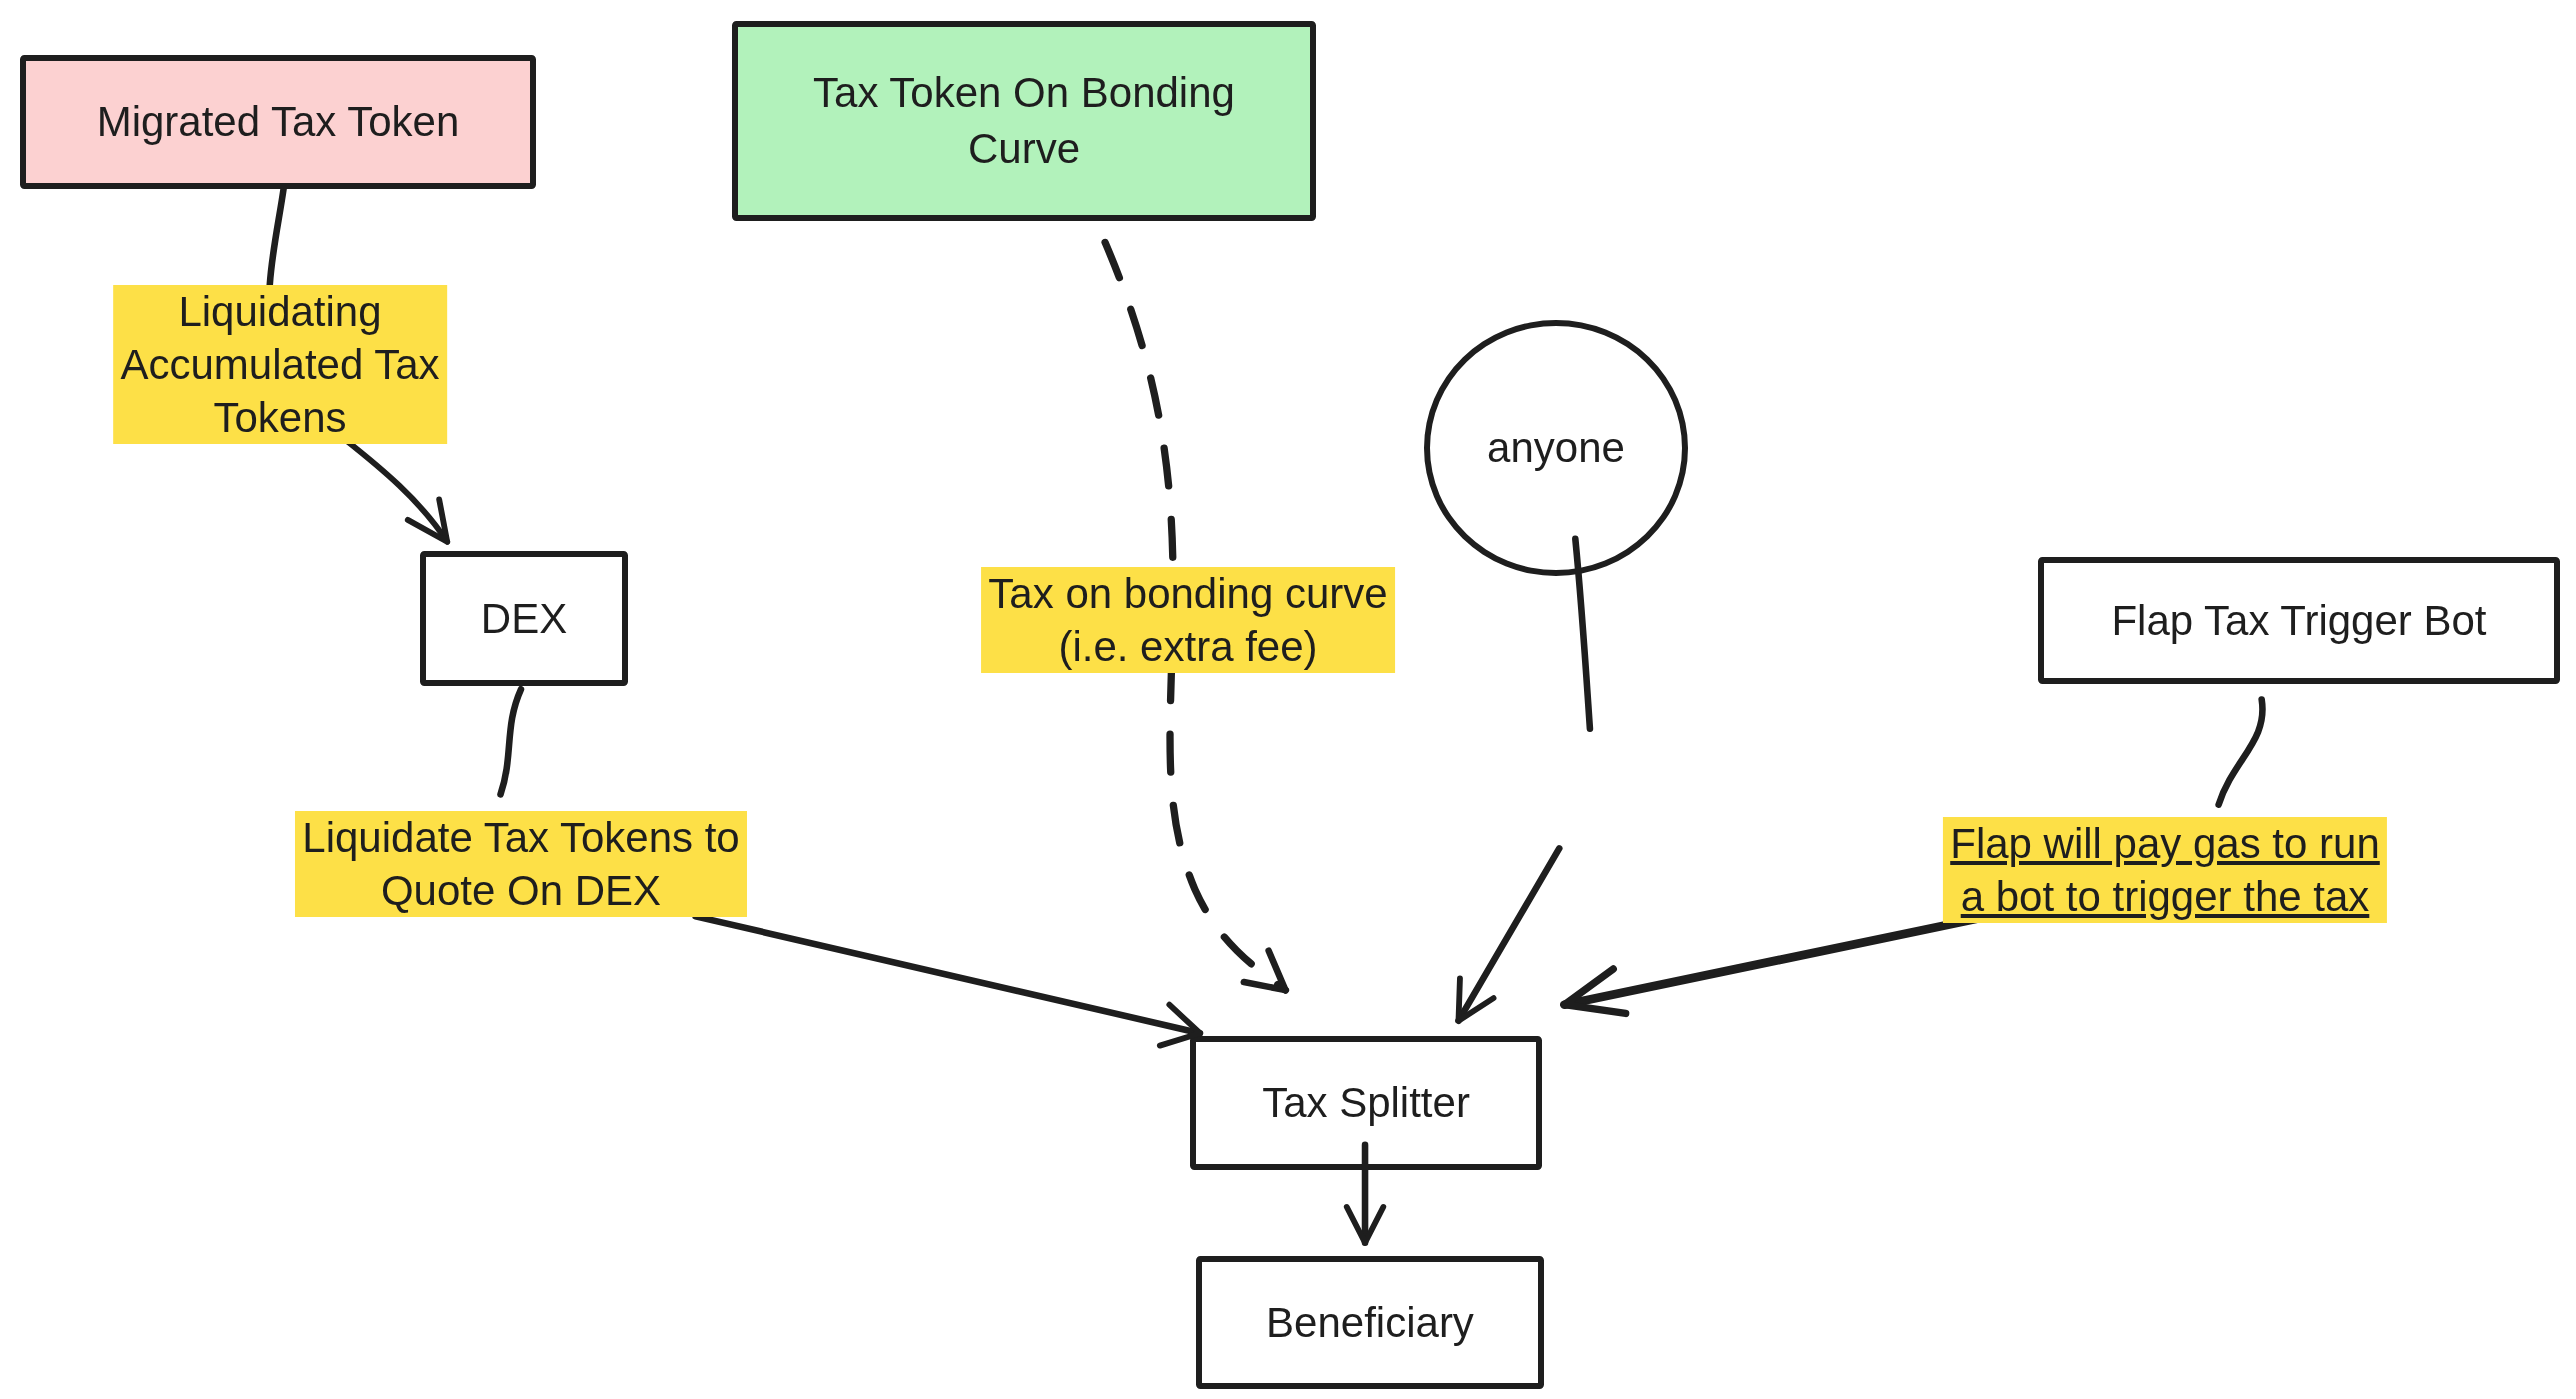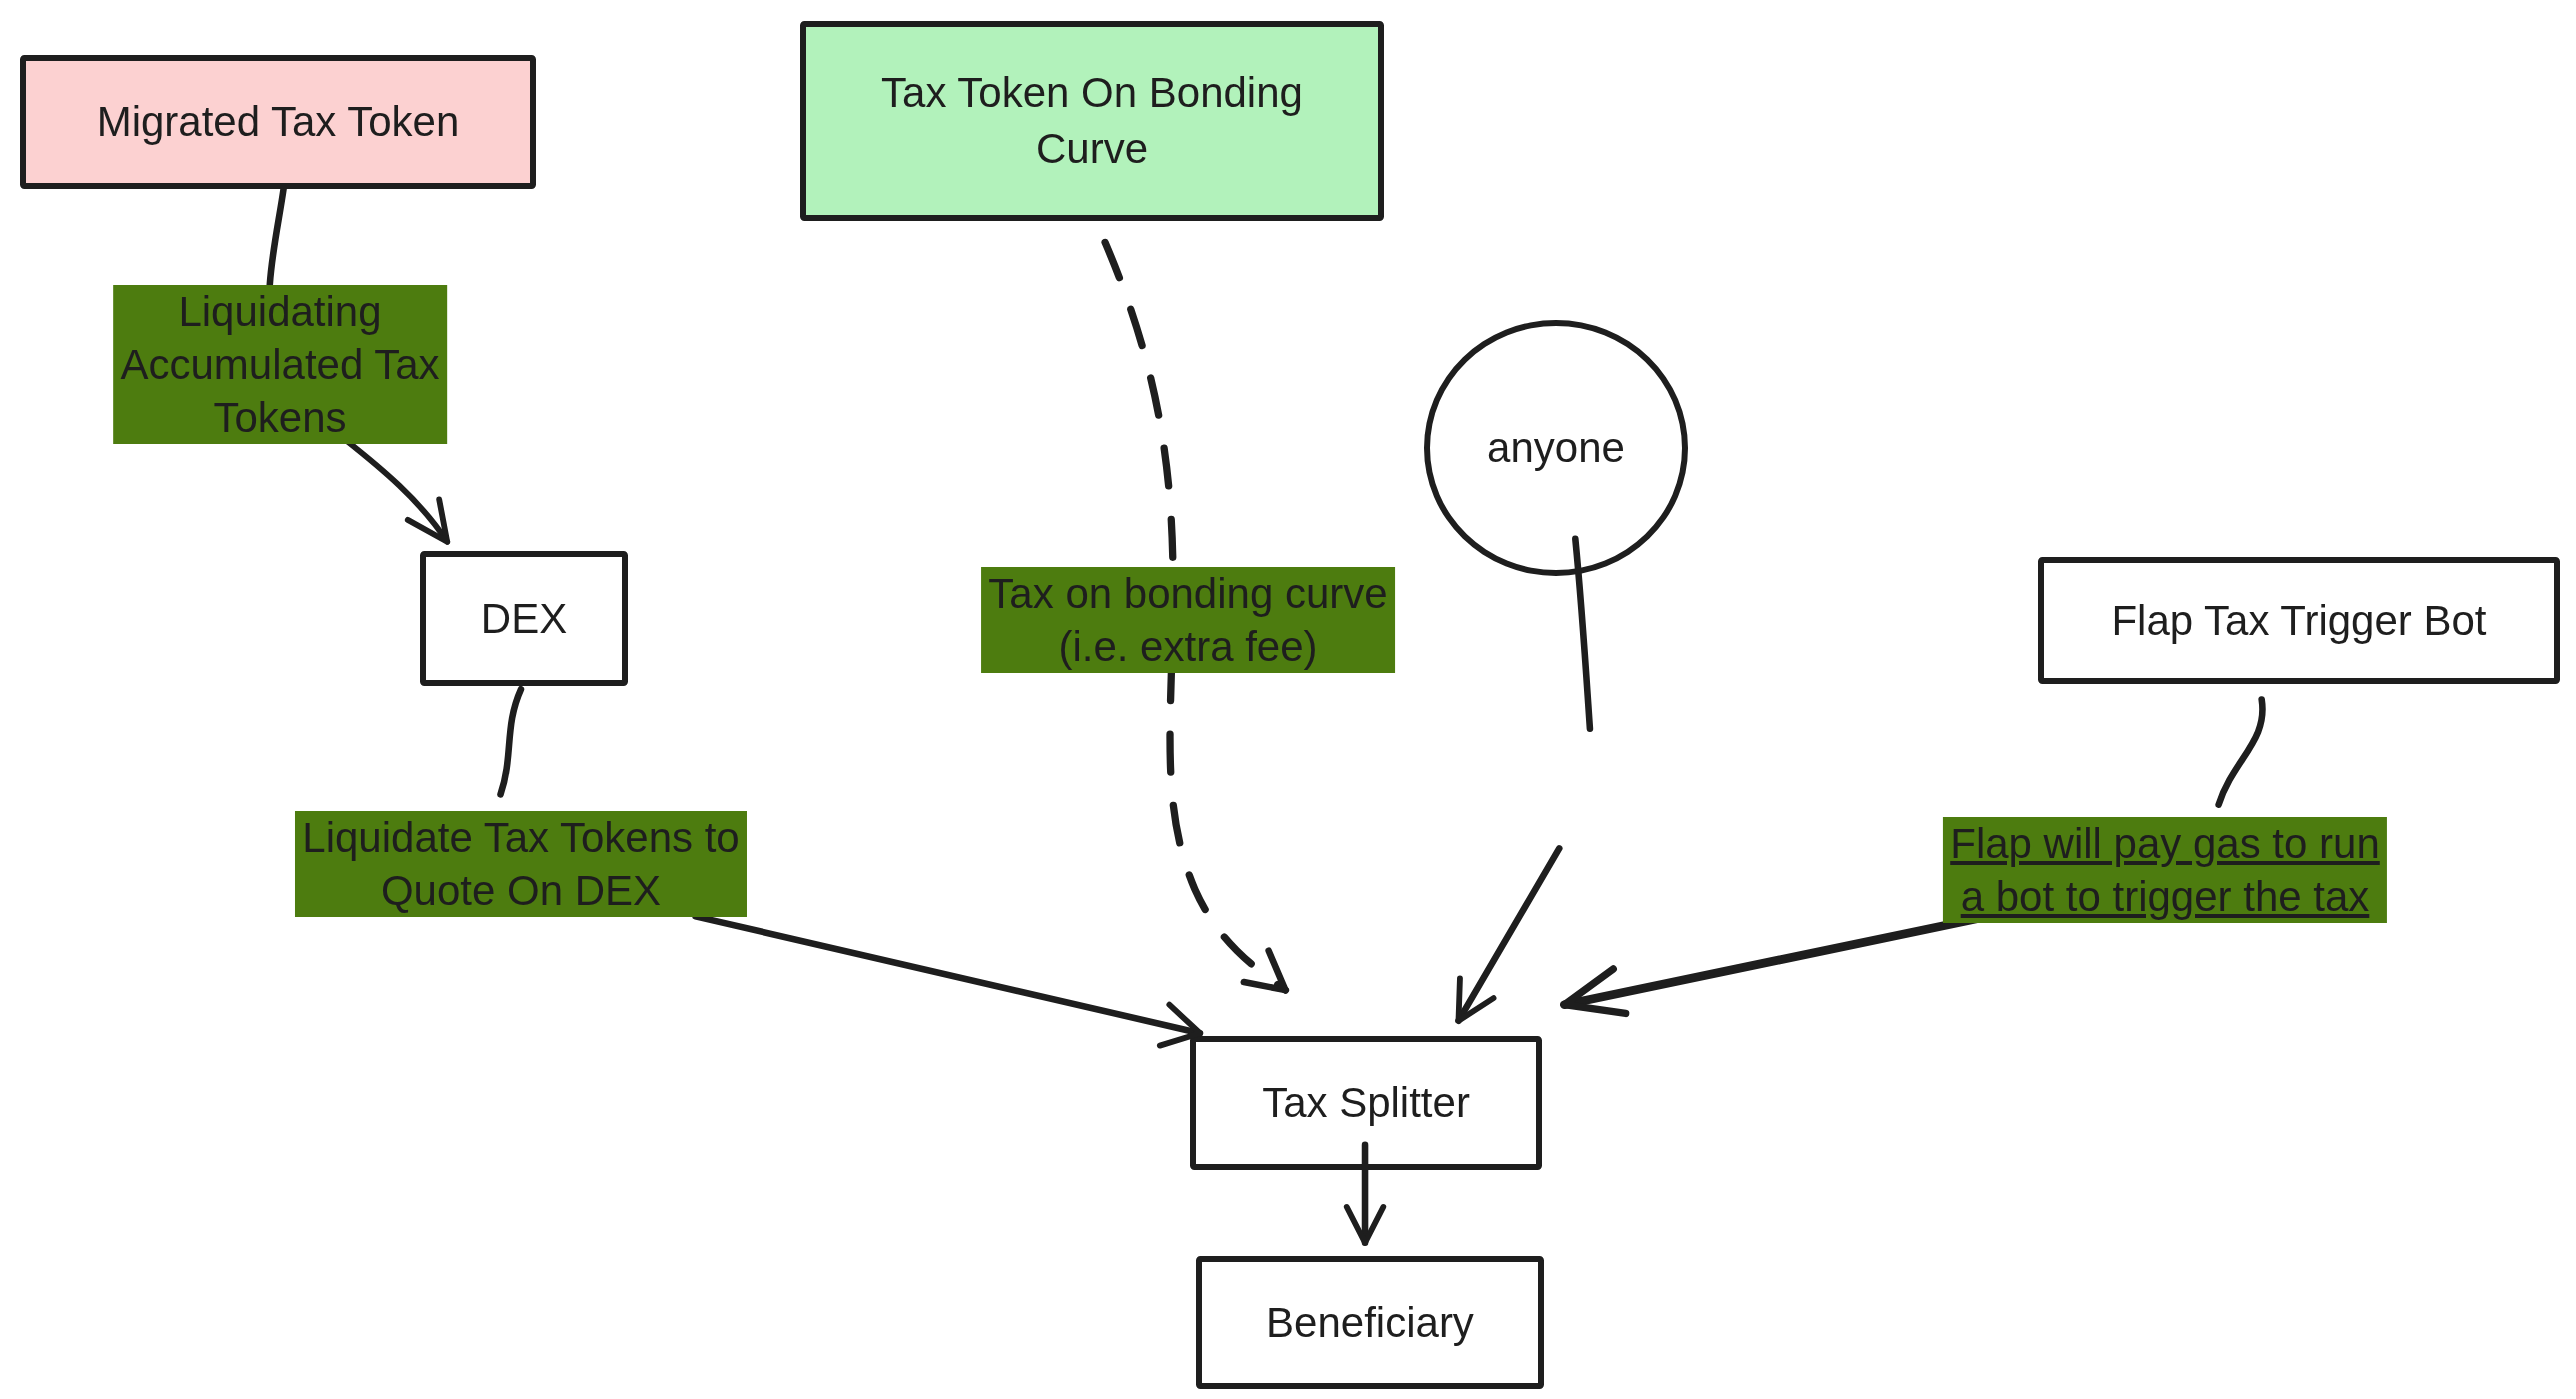--- a/index.html
+++ b/index.html
@@ -22,21 +22,21 @@
     align-items: center;
     justify-content: center;
     text-align: center;
     font-size: 42px;
     line-height: 56px;
     border-radius: 4.4px;
     white-space: pre-line;
   }
   .node.ellipse { border-radius: 50%; }
   #node-migrated { left: 20px;  top: 55px;  width: 516px; height: 134px; background: #fcd1d1; }
-  #node-bonding  { left: 800px; top: 20.5px; width: 584px; height: 200px; background: #b2f2bb; }
+  #node-bonding  { left: 732px; top: 20.5px; width: 584px; height: 200px; background: #b2f2bb; }
   #node-anyone   { left: 1424px; top: 320px; width: 264px; height: 256px; }
   #node-flap     { left: 2038px; top: 557px; width: 522px; height: 127px; }
   #node-dex      { left: 420px;  top: 551px; width: 208px; height: 135px; }
   #node-splitter { left: 1190px; top: 1008px; width: 352px; height: 134px; margin-top: 28px; }
   #node-beneficiary { left: 1196px; top: 1256px; width: 348px; height: 133px; }
 
   svg.connectors {
     position: absolute;
     left: 0; top: 0;
     width: 2576px; height: 1399px;
@@ -49,21 +49,21 @@
     stroke-linejoin: round;
   }
 
   .edge-label {
     position: absolute;
     transform: translateX(-50%);
     text-align: center;
     font-size: 42px;
     line-height: 53px;
     white-space: pre-line;
-    background: #4d7c0f;
+    background: #fde047;
     padding: 0 7.3px;
   }
   #label-liquidating { left: 280px;  top: 285px; }
   #label-liquidate   { left: 521px;  top: 811px; }
   #label-taxcurve    { left: 1188px; top: 567px; }
   #label-anyonecan   { left: 1592px; top: 746px; }
   #label-flapgas     { left: 2165px; top: 817px; text-decoration: underline; }
 </style>
 </head>
 <body>

